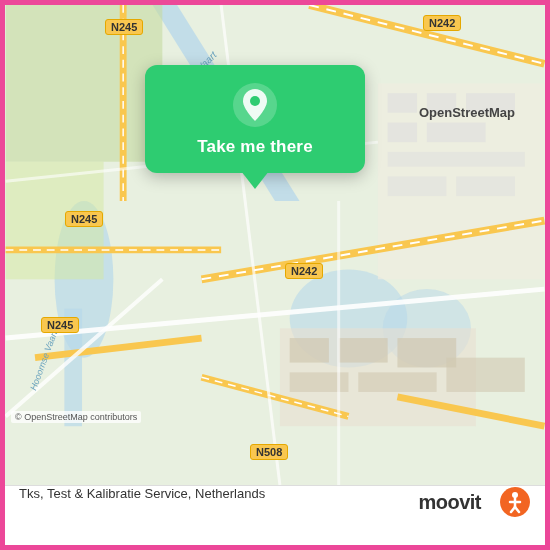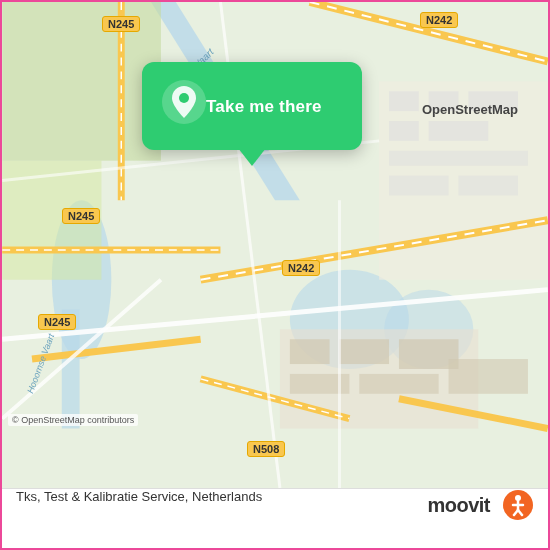--- a/index.html
+++ b/index.html
@@ -9,41 +9,41 @@
       overflow: hidden;
       font-family: Arial, sans-serif;
       background: #fff;
     }
 
     .container {
       width: 550px;
       height: 550px;
       display: flex;
       flex-direction: column;
-      border: 2px solid #ec4899;
+      border: 5px solid #ec4899;
     }
 
     .map-area {
       flex: 1;
       position: relative;
       overflow: hidden;
       background: #e8f4e8;
     }
 
     
     .map-popup {
       position: absolute;
       top: 60px;
       left: 140px;
       width: 220px;
       background: #2ecc71;
       border-radius: 12px;
       padding: 18px 20px 16px;
       display: flex;
-      flex-direction: row;
+      flex-direction: column;
       align-items: center;
       box-shadow: 0 4px 16px rgba(0,0,0,0.25);
       cursor: pointer;
       z-index: 10;
     }
 
     .map-popup::after {
       content: '';
       position: absolute;
       bottom: -16px;
@@ -95,21 +95,21 @@
     }
 
     .location-text {
       font-size: 13px;
       color: #333;
     }
 
     .moovit-logo {
       display: flex;
       align-items: center;
-      gap: 8px;
+      gap: 14px;
     }
 
     .moovit-text {
       font-size: 20px;
       font-weight: bold;
       color: #333;
       letter-spacing: -0.5px;
     }
 
     .moovit-icon {

